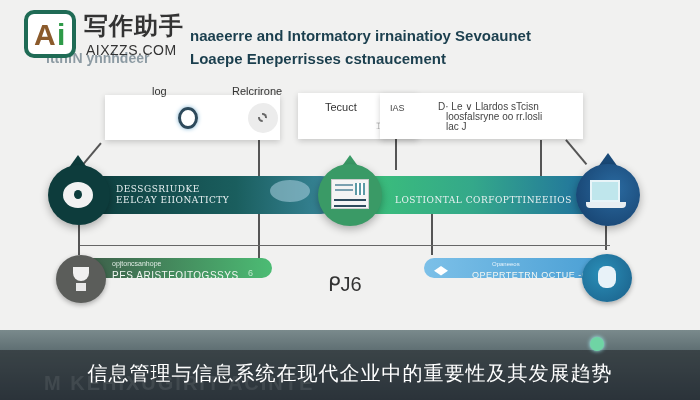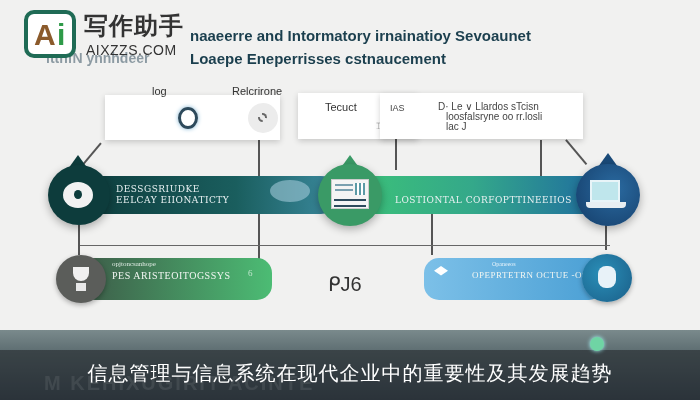--- a/index.html
+++ b/index.html
@@ -45,21 +45,21 @@
   .band { height: 38px; border-radius: 0 19px 19px 0; text-decoration: underline; }
   .band-text { font-size: 9px; color: #e8f1f2; letter-spacing: .5px; line-height: 11px; font-family: "DejaVu Serif", serif; }
 
   .drop {
     border-radius: 50%; box-shadow: 0 3px 8px rgba(0,0,0,.3);
   }
   .drop-tip {
     width: 0; height: 0; border-left: 10px solid transparent; border-right: 10px solid transparent;
   }
 
-  .pill { height: 42px; border-radius: 15px; font-family: Liberation Serif, serif; }
+  .pill { height: 20px; border-radius: 15px; }
   .pill-text { font-size: 10px; color: #f2f6f2; letter-spacing: .5px; white-space: nowrap; }
 
   
   .bottom-bar {
     left: 0; top: 330px; width: 700px; height: 70px;
     background: linear-gradient(#7a8a8c, #5e6e72 30%, #3c4a55);
   }
   .caption-overlay {
     left: 0; top: 350px; width: 700px; height: 50px;
     background: rgba(30,32,36,.55);

